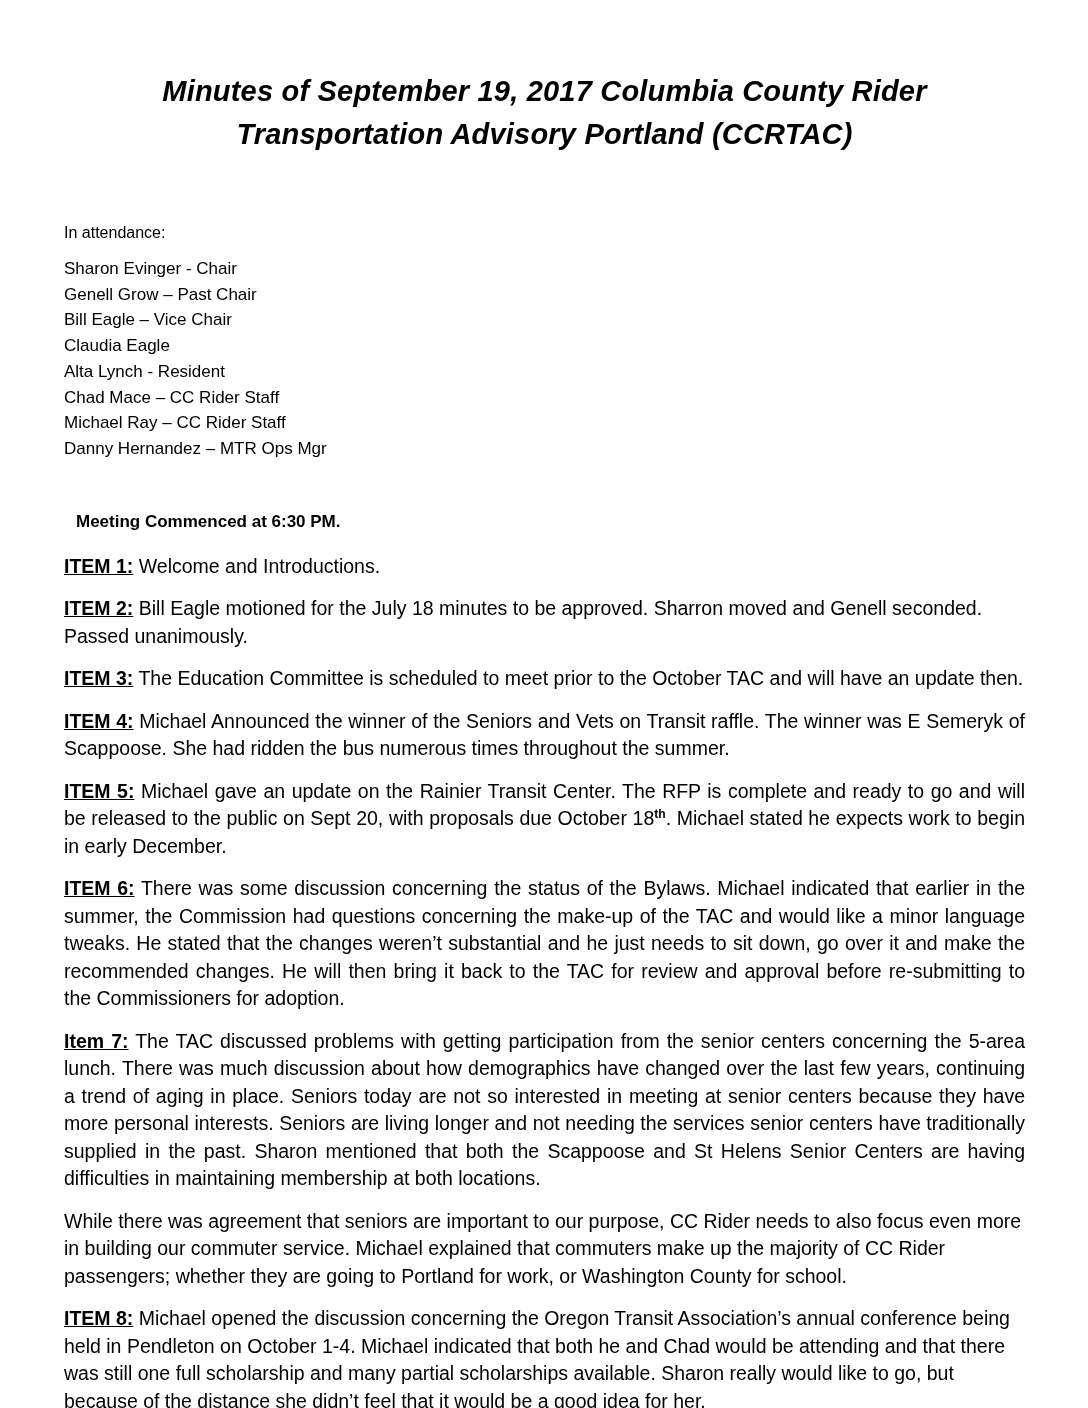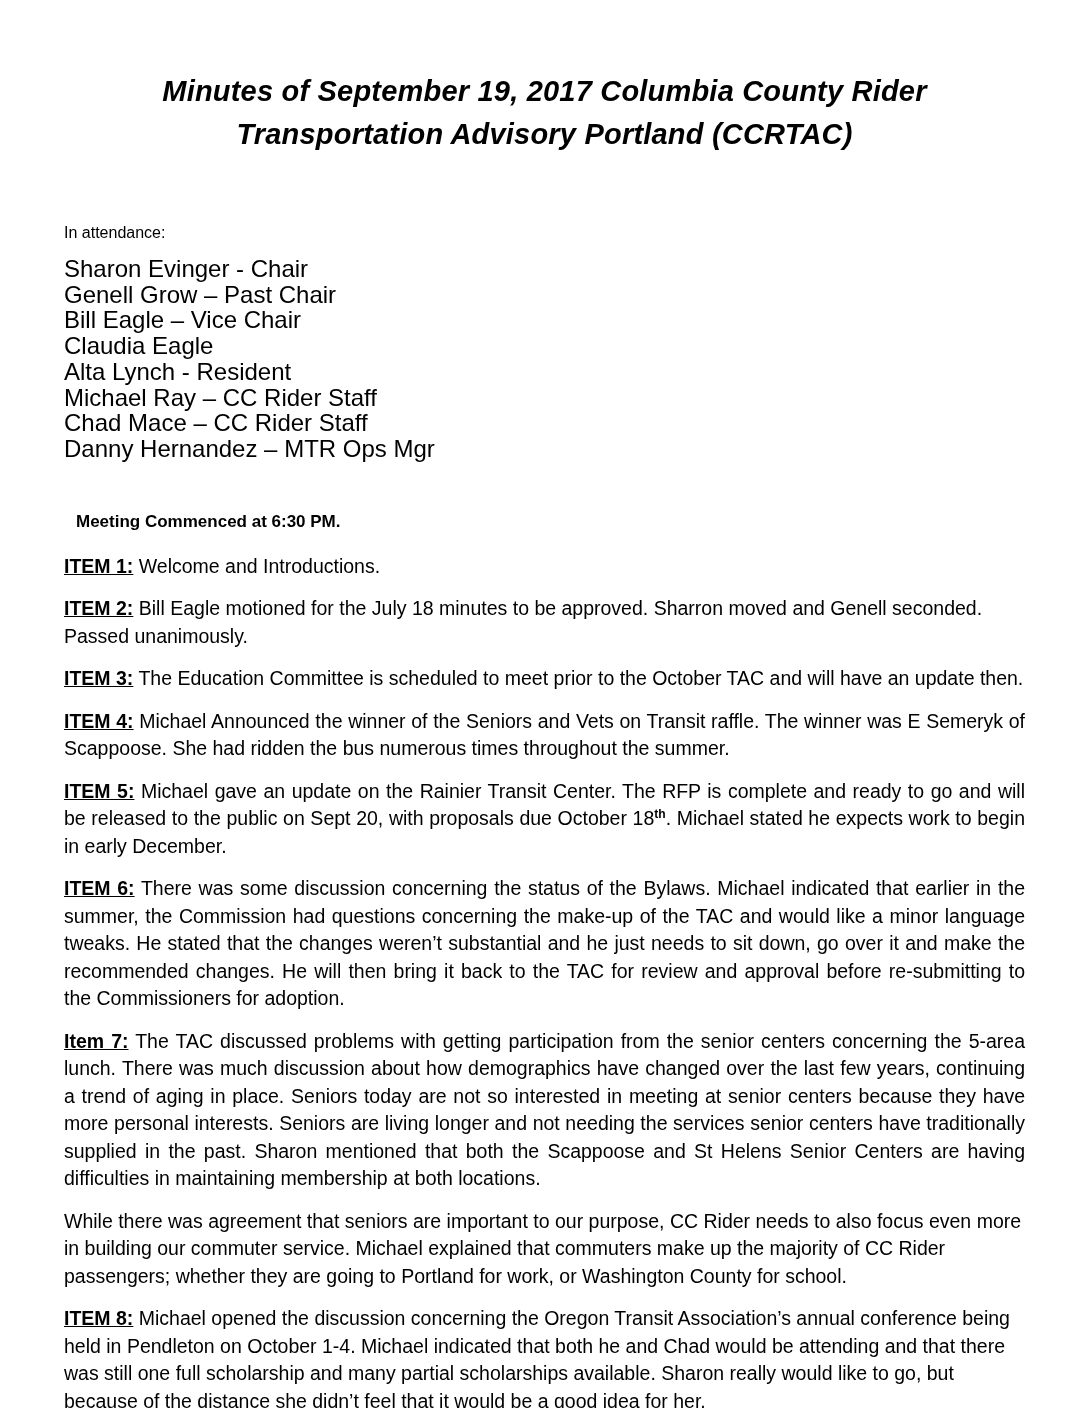--- a/index.html
+++ b/index.html
@@ -26,21 +26,21 @@
     line-height: 43px;
     letter-spacing: 0.2px;
   }
   .doc-title span { display: block; font-style: italic; }
   .attendance-heading {
     margin: 0 0 10px 0;
     font-size: 16px;
     line-height: 26px;
   }
   .attendee {
-    font-size: 24px;
+    font-size: 17px;
     line-height: 25.7px;
     white-space: pre;
   }
   .commenced {
     margin: 46px 0 18px 12px;
     font-size: 17px;
     line-height: 27px;
     font-weight: bold;
   }
   .para {
@@ -72,22 +72,22 @@
   </h1>
 
   <p class="attendance-heading">In attendance:</p>
 
   <div class="attendance-list">
       <div class="attendee">Sharon Evinger - Chair</div>
       <div class="attendee">Genell Grow – Past Chair</div>
       <div class="attendee">Bill Eagle – Vice Chair</div>
       <div class="attendee">Claudia Eagle</div>
       <div class="attendee">Alta Lynch - Resident</div>
+      <div class="attendee">Chad Mace – CC Rider Staff</div>
       <div class="attendee">Michael Ray – CC Rider Staff</div>
-      <div class="attendee">Chad Mace – CC Rider Staff</div>
       <div class="attendee">Danny Hernandez – MTR Ops Mgr</div>
     </div>
 
   <p class="commenced">Meeting Commenced at 6:30 PM.</p>
 
   <div class="minutes-body">
       <p class="para"><strong>ITEM 1:</strong><span> Welcome and Introductions.</span></p>
       <p class="para"><strong>ITEM 2:</strong><span> Bill Eagle motioned for the July 18 minutes to be approved. Sharron moved and Genell seconded. Passed unanimously.</span></p>
       <p class="para"><strong>ITEM 3:</strong><span> The Education Committee is scheduled to meet prior to the October TAC and will have an update then.</span></p>
       <p class="para justify"><strong>ITEM 4:</strong><span> Michael Announced the winner of the Seniors and Vets on Transit raffle. The winner was E Semeryk of Scappoose. She had ridden the bus numerous times throughout the summer.</span></p>

